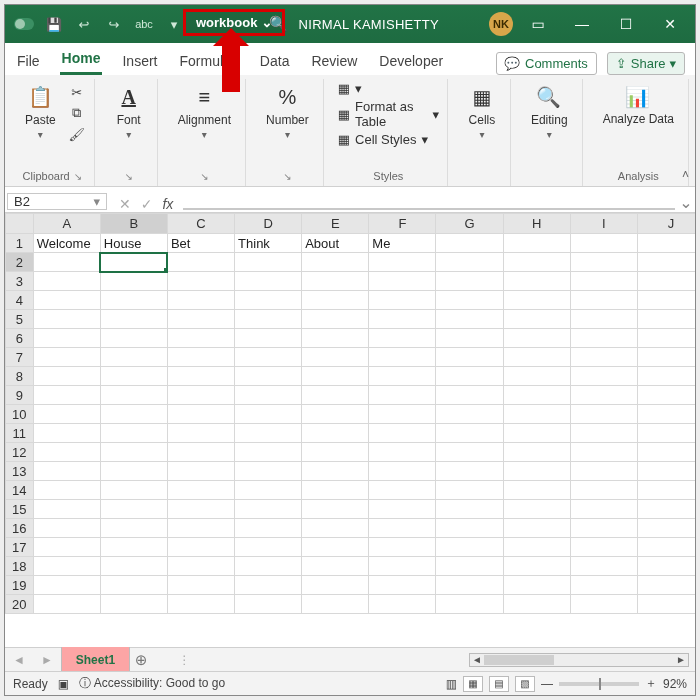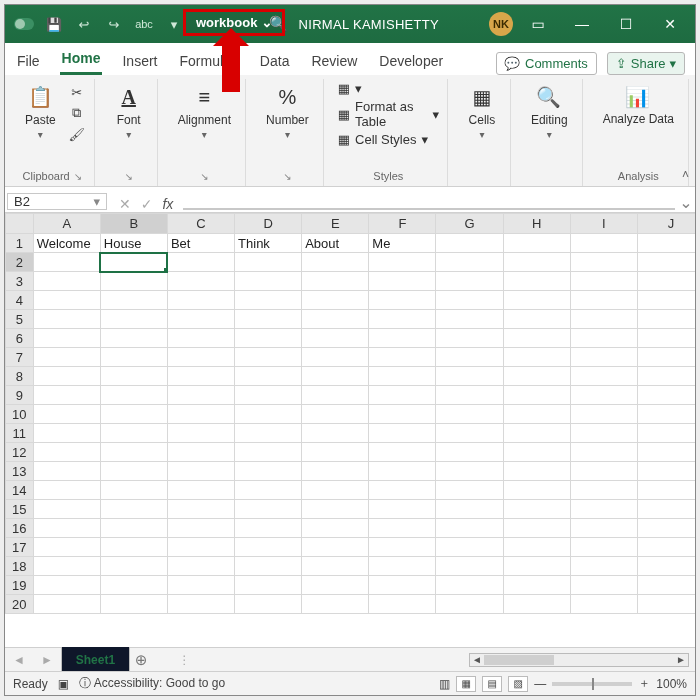--- a/index.html
+++ b/index.html
@@ -49,21 +49,21 @@
   .sheet th, .sheet td { border:1px solid #d8d8d8; font-size:13px; color:#222; height:19px; padding:0 3px; text-align:left; background:#fff; font-weight:400; vertical-align:middle; overflow:hidden; white-space:nowrap;}
   .sheet thead th { background:#e6e6e6; text-align:center; font-weight:400; color:#333; height:20px; }
   .sheet thead th.corner { width:26px; background:#e6e6e6; }
   .sheet tbody th { width:26px; background:#e6e6e6; text-align:center; font-weight:400; color:#333; }
   td.sel { outline:2px solid #1e7145; outline-offset:-1px; position:relative; }
   td.sel:after { content:""; position:absolute; right:-3px; bottom:-3px; width:6px;height:6px;background:#1e7145; }
   th.rowsel, th.colsel { background:#d0d0d0 !important; }
   
   .sheettabs { height:24px; border-top:1px solid #cfcfcf; background:#f3f3f3; display:flex; align-items:center; font-size:12px; color:#555; }
   .nav { padding:0 8px; color:#aaa; }
-  .stab { padding:15px 14px; background:#0f172a; border:1px solid #bdbdbd; border-bottom:none; font-weight:600; color:#217346; }
+  .stab { padding:15px 14px; background:#fca5a5; border:1px solid #bdbdbd; border-bottom:none; font-weight:600; color:#217346; }
   .addsheet { width:22px; text-align:center; color:#777; font-size:15px; }
   .hscroll { margin-left:auto; width:220px; height:14px; border:1px solid #bbb; background:#eee; position:relative; margin-right:6px; }
   .hscroll .thumb { position:absolute; left:14px; top:1px; width:70px; height:10px; background:#cfcfcf; }
   .hscroll .ar { position:absolute; top:0; width:14px; height:12px; text-align:center; font-size:10px; color:#555; }
   .hscroll .ar.l{left:0;} .hscroll .ar.r{right:0;}
   
   .status { height:24px; background:#f3f3f3; border-top:1px solid #cfcfcf; display:flex; align-items:center; font-size:12px; color:#444; padding:0 8px; gap:10px; }
   .status .views { margin-left:auto; display:flex; gap:6px; align-items:center; }
   .vbtn { width:20px; height:16px; border:1px solid #bbb; background:#fff; font-size:10px; display:flex;align-items:center;justify-content:center; }
   .zoom { display:flex; align-items:center; gap:6px; }
@@ -562,18 +562,18 @@
     <span>ⓘ <span>Accessibility: Good to go</span></span>
     <div class="views">
       <span>▥</span>
       <div class="vbtn">▦</div>
       <div class="vbtn">▤</div>
       <div class="vbtn">▧</div>
       <div class="zoom">
         <span>—</span>
         <div class="zslider"></div>
         <span>＋</span>
-        <span>100%</span>
+        <span>92%</span>
       </div>
     </div>
   </div>
 
 </div>
 
 </body></html>

